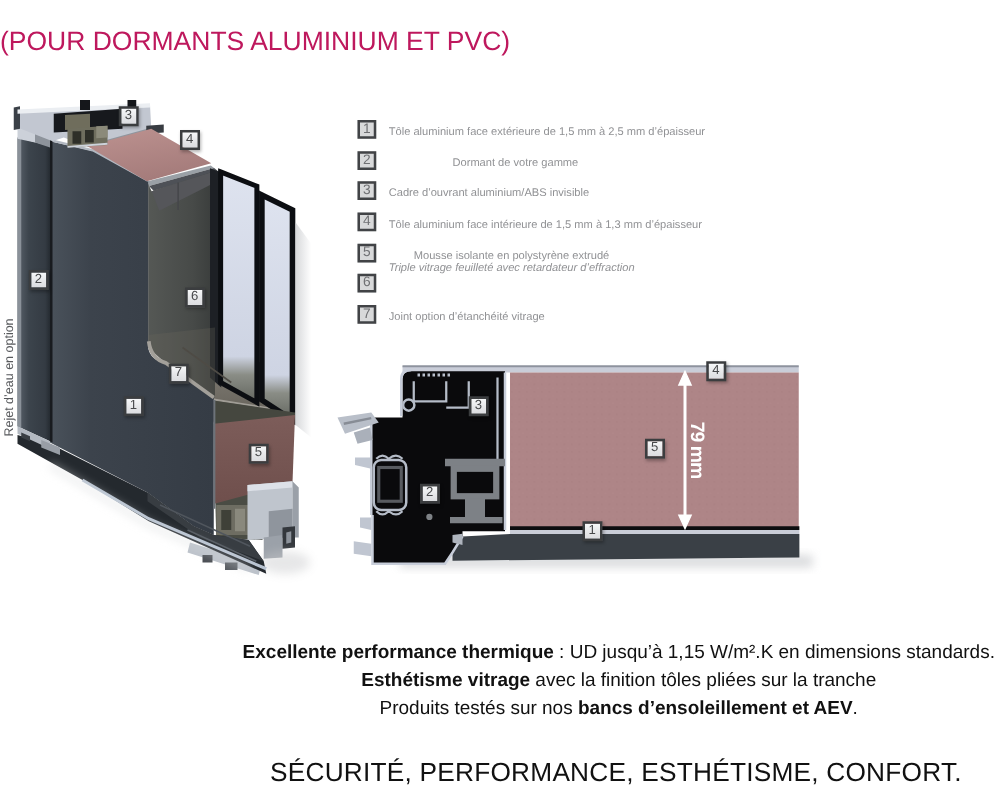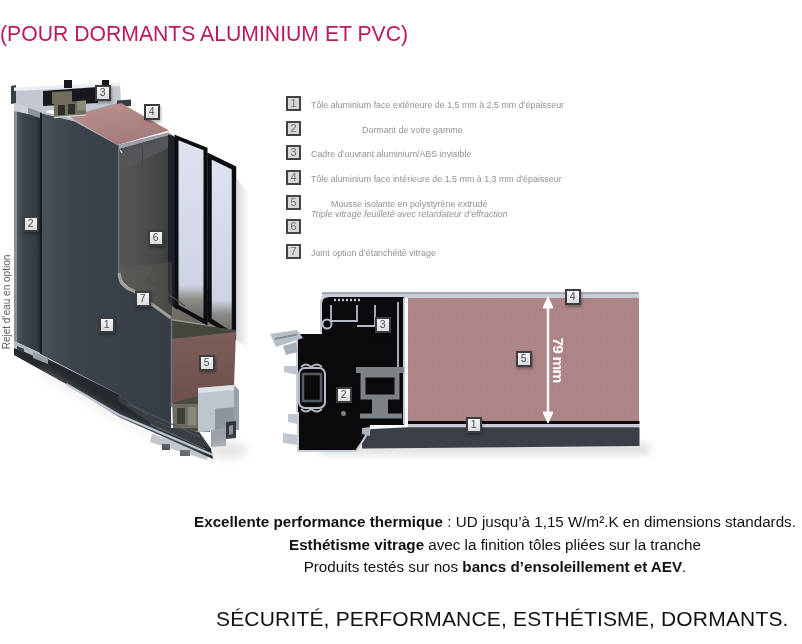--- a/index.html
+++ b/index.html
@@ -283,13 +283,13 @@
 
 <div class="leg-sq" style="left:286px;top:244px;">7</div>
 <div class="leg-tx" style="left:311px;top:248px;">Joint option d’étanchéité vitrage</div>
 
 <div class="abs" style="left:92px;top:511px;width:806px;text-align:center;font-size:15.2px;color:#111;line-height:22.5px;">
   <div><b>Excellente performance thermique</b> : UD jusqu’à 1,15 W/m².K en dimensions standards.</div>
   <div><b>Esthétisme vitrage</b> avec la finition tôles pliées sur la tranche</div>
   <div>Produits testés sur nos <b>bancs d’ensoleillement et AEV</b>.</div>
 </div>
 
-<div class="abs" style="left:216px;top:607px;font-size:21px;letter-spacing:0.18px;color:#111;white-space:nowrap;">SÉCURITÉ, PERFORMANCE, ESTHÉTISME, DORMANTS.</div>
+<div class="abs" style="left:216px;top:607px;font-size:21px;letter-spacing:0.18px;color:#111;white-space:nowrap;">SÉCURITÉ, PERFORMANCE, ESTHÉTISME, CONFORT.</div>
 
 </body></html>

